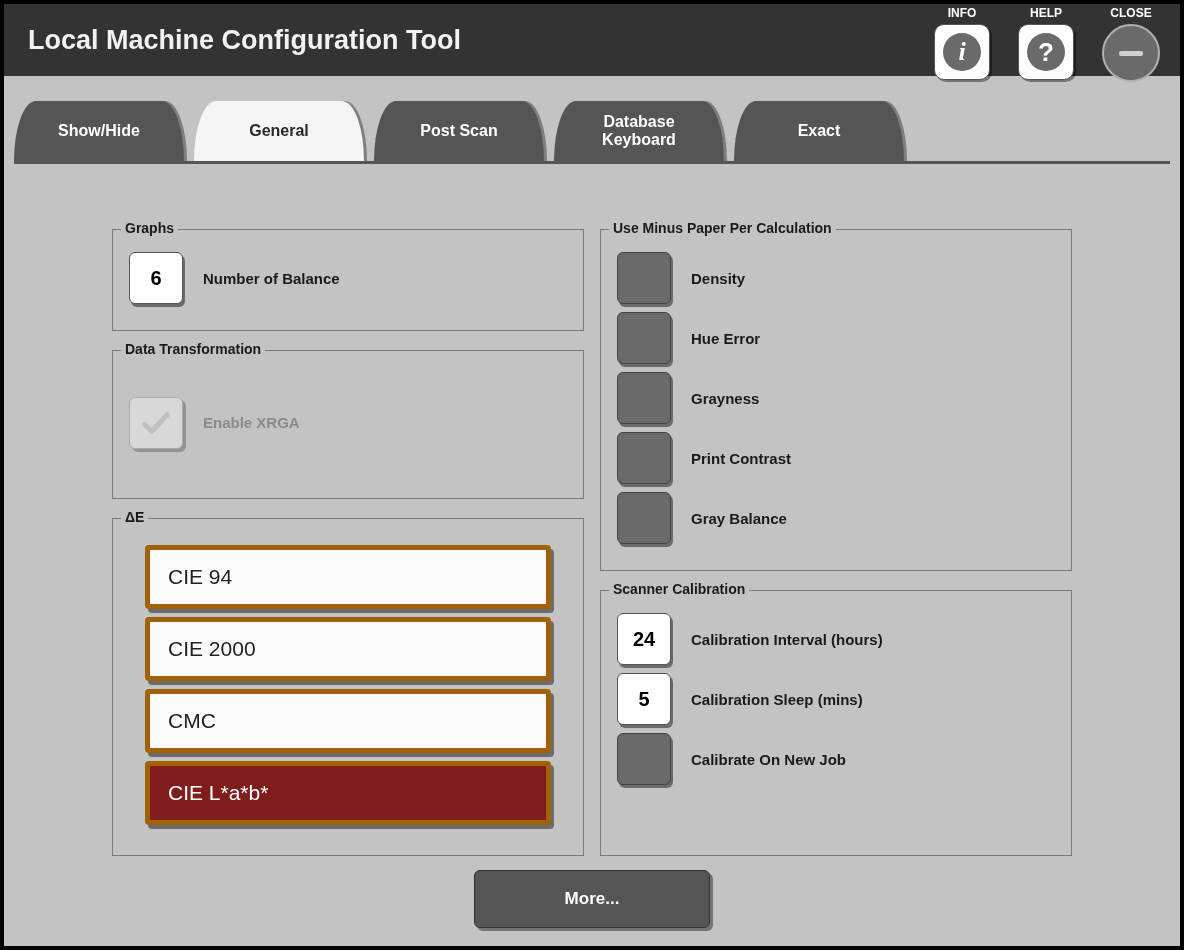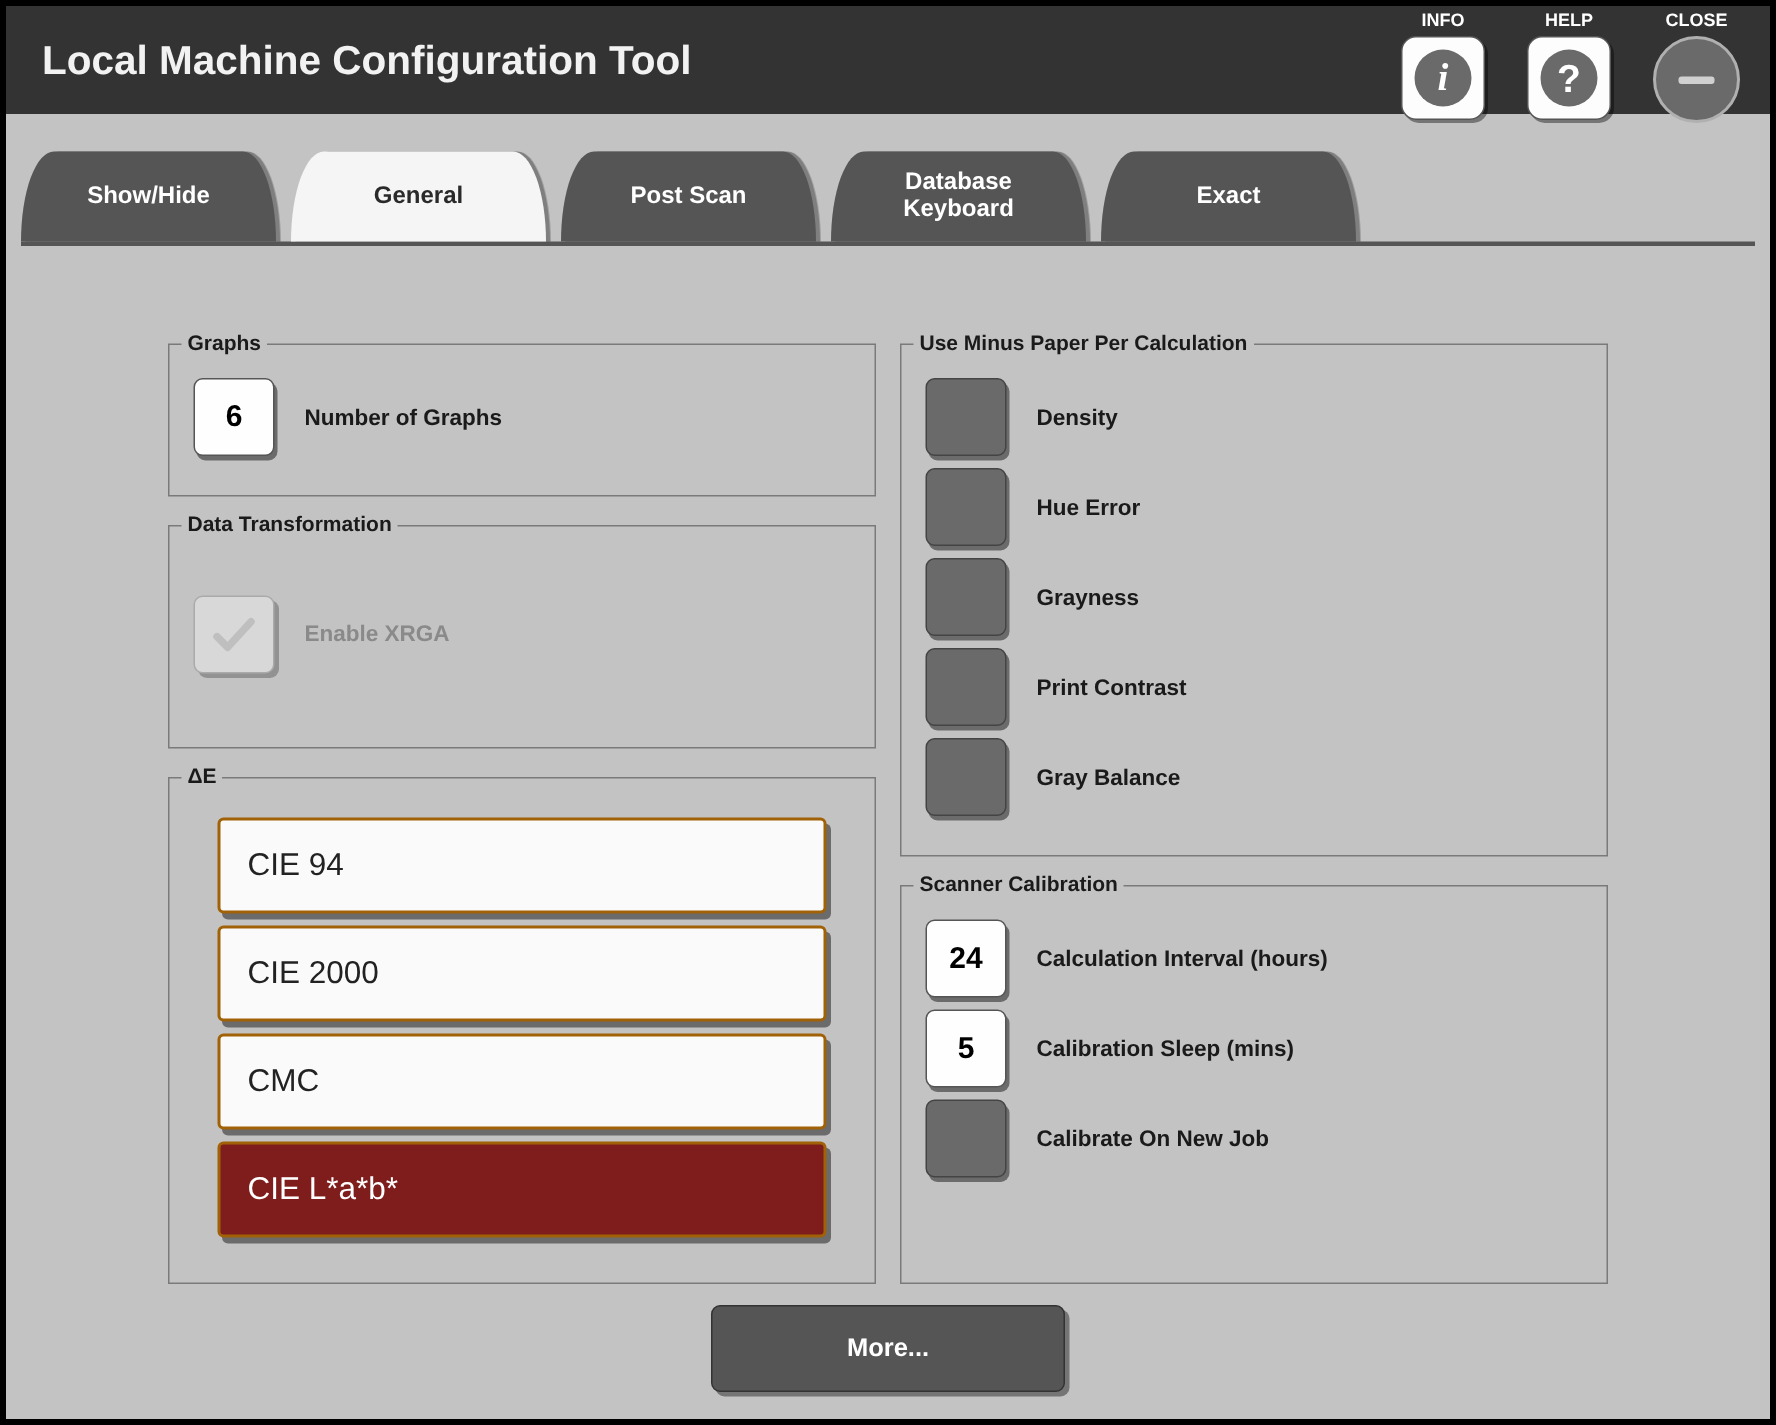--- a/index.html
+++ b/index.html
@@ -199,21 +199,21 @@
     align-items: center;
   }
 
   .de-list {
     display: flex;
     flex-direction: column;
     padding: 8px 10px;
   }
   .de-option {
     background: #fafafa;
-    border: 2px solid #a16207;
+    border: 5px solid #a16207;
     border-radius: 4px;
     margin: 4px 6px;
     height: 64px;
     display: flex;
     align-items: center;
     padding-left: 18px;
     font-size: 21px;
     color: #222;
     box-shadow: 3px 4px 0 rgba(0,0,0,0.45);
     cursor: pointer;
@@ -309,21 +309,21 @@
   </div>
 
   <div class="content">
 
     <div class="col">
 
       <div class="fieldset">
         <div class="legend">Graphs</div>
         <div class="row">
           <div class="value-box">6</div>
-          <div class="row-label">Number of Graphs</div>
+          <div class="row-label">Number of Balance</div>
         </div>
       </div>
 
       <div class="fieldset dtrans">
         <div class="legend">Data Transformation</div>
         <div class="row">
           <div class="check-box disabled">
             <svg class="checkmark-svg" viewBox="0 0 24 24">
               <path d="M4 13 L9 18 L20 6" stroke="#bfbfbf" stroke-width="3.5" fill="none" stroke-linecap="round" stroke-linejoin="round"></path>
             </svg>
@@ -375,21 +375,21 @@
         <div class="row">
           <div class="check-box"></div>
           <div class="row-label">Gray Balance</div>
         </div>
       </div>
 
       <div class="fieldset" style="flex:1;">
         <div class="legend">Scanner Calibration</div>
         <div class="row">
           <div class="value-box">24</div>
-          <div class="row-label">Calculation Interval (hours)</div>
+          <div class="row-label">Calibration Interval (hours)</div>
         </div>
         <div class="row">
           <div class="value-box">5</div>
           <div class="row-label">Calibration Sleep (mins)</div>
         </div>
         <div class="row">
           <div class="check-box"></div>
           <div class="row-label">Calibrate On New Job</div>
         </div>
       </div>

